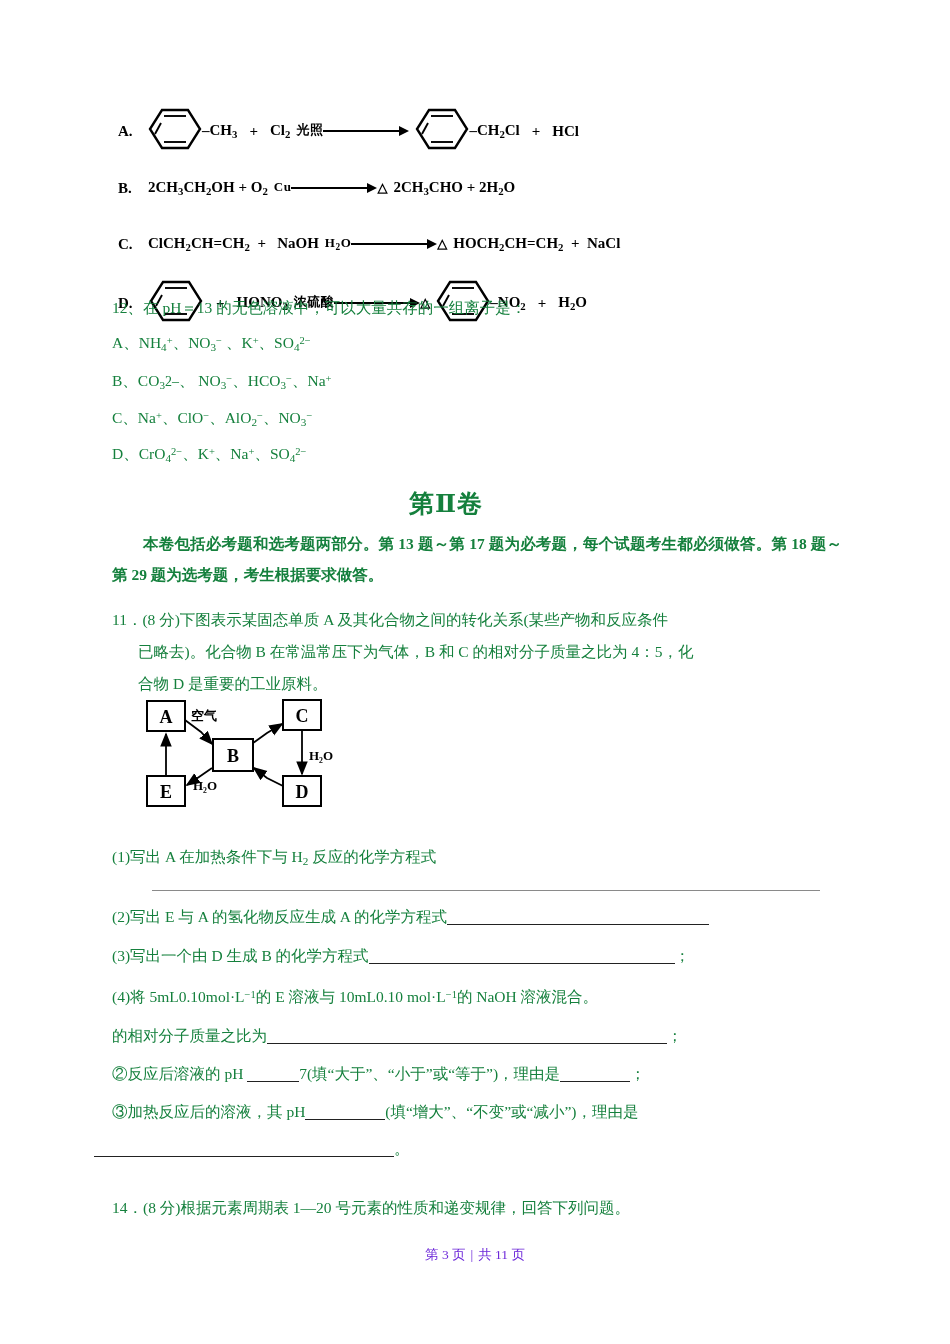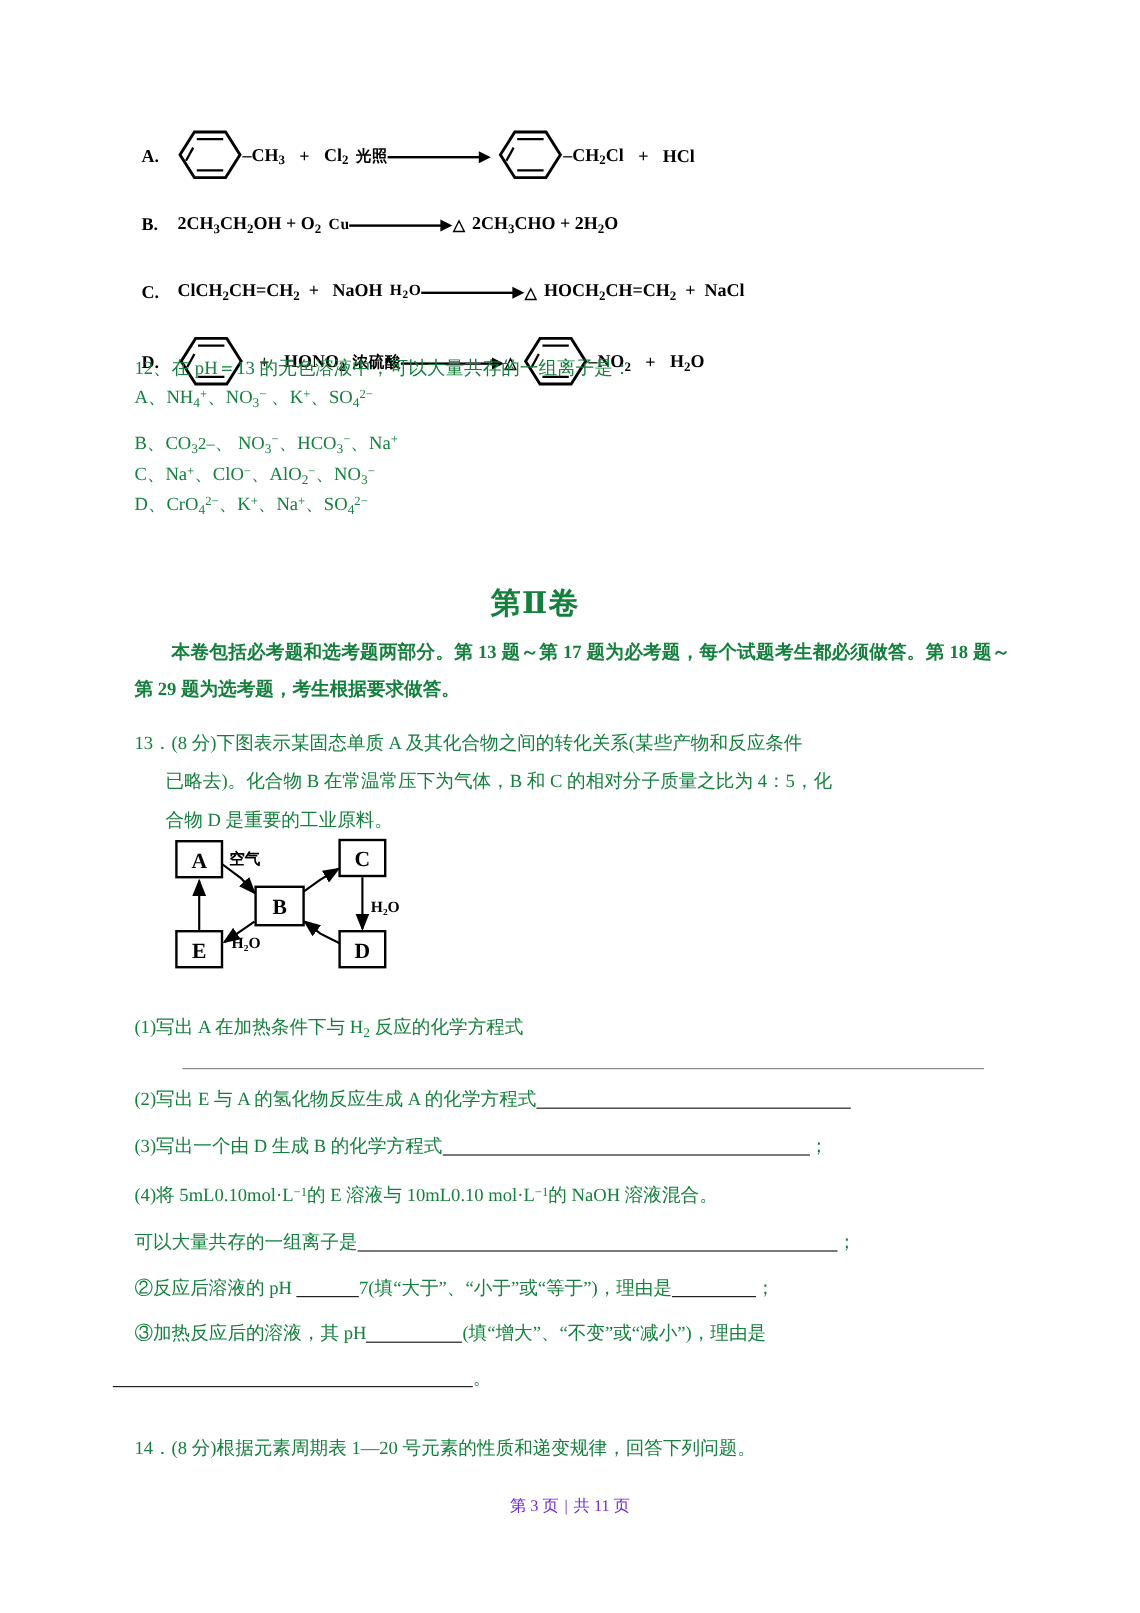--- a/index.html
+++ b/index.html
@@ -104,21 +104,21 @@
   
   .cjk {
     font-family: "Liberation Serif", "DejaVu Serif", serif;
     font-size: 15.5px;
     color: #15803d;
     line-height: 1.55;
   }
 
   .q12 { position: absolute; left: 112px; top: 296px; width: 760px; }
   .q12 .stem { font-size: 15.5px; }
-  .q12 .opt { margin-top: 0; font-size: 15.5px; }
+  .q12 .opt { margin-top: 11px; font-size: 15.5px; }
   .q12 .opt-b { margin-top: 13px; font-family: Liberation Serif, serif; }
 
   
   .volume-title {
     position: absolute;
     left: 0; top: 485px;
     width: 892px;
     text-align: center;
     font-size: 25px;
     font-weight: bold;
@@ -305,21 +305,21 @@
     </div>
     <div class="opt">
       D、CrO<span class="sub">4</span><span class="sup">2−</span>、K<span class="sup">+</span>、Na<span class="sup">+</span>、SO<span class="sub">4</span><span class="sup">2−</span>
     </div>
   </div>
 
   <div class="volume-title cjk">第Ⅱ卷</div>
   <div class="volume-note cjk">本卷包括必考题和选考题两部分。第 13 题～第 17 题为必考题，每个试题考生都必须做答。第 18 题～第 29 题为选考题，考生根据要求做答。</div>
 
   <div class="q13-stem cjk">
-    <div class="l1">13．(8 分)下图表示某固态单质 A 及其化合物之间的转化关系(某些产物和反应条件</div>
+    <div class="l1">11．(8 分)下图表示某固态单质 A 及其化合物之间的转化关系(某些产物和反应条件</div>
     <div class="l2">已略去)。化合物 B 在常温常压下为气体，B 和 C 的相对分子质量之比为 4：5，化</div>
     <div class="l3">合物 D 是重要的工业原料。</div>
   </div>
 
   <div class="diagram">
     <svg width="215" height="112" viewBox="0 0 215 112">
       <defs>
         <marker id="ah" markerWidth="9" markerHeight="9" refX="7" refY="3.2" orient="auto">
           <path d="M0,0 L8,3.2 L0,6.4 z" fill="#000"></path>
         </marker>
@@ -369,21 +369,21 @@
 
     <div class="part p3">
       <span>(3)写出一个由 D 生成 B 的化学方程式</span><span class="fill" style="width:306px"></span><span>；</span>
     </div>
 
     <div class="part p4">
       <span>(4)将 5mL0.10mol·L<span class="sup">−1</span>的 E 溶液与 10mL0.10 mol·L<span class="sup">−1</span>的 NaOH 溶液混合。</span>
     </div>
 
     <div class="part pc1">
-      <span>可以大量共存的一组离子是</span><span class="fill" style="width:400px"></span><span>；</span>
+      <span>的相对分子质量之比为</span><span class="fill" style="width:400px"></span><span>；</span>
     </div>
 
     <div class="part pc2">
       <span>②反应后溶液的 pH </span><span class="fill" style="width:52px"></span><span>7(填“大于”、“小于”或“等于”)，理由是</span><span class="fill" style="width:70px"></span><span>；</span>
     </div>
 
     <div class="part pc3">
       <span>③加热反应后的溶液，其 pH</span><span class="fill" style="width:80px"></span><span>(填“增大”、“不变”或“减小”)，理由是</span>
     </div>
 

